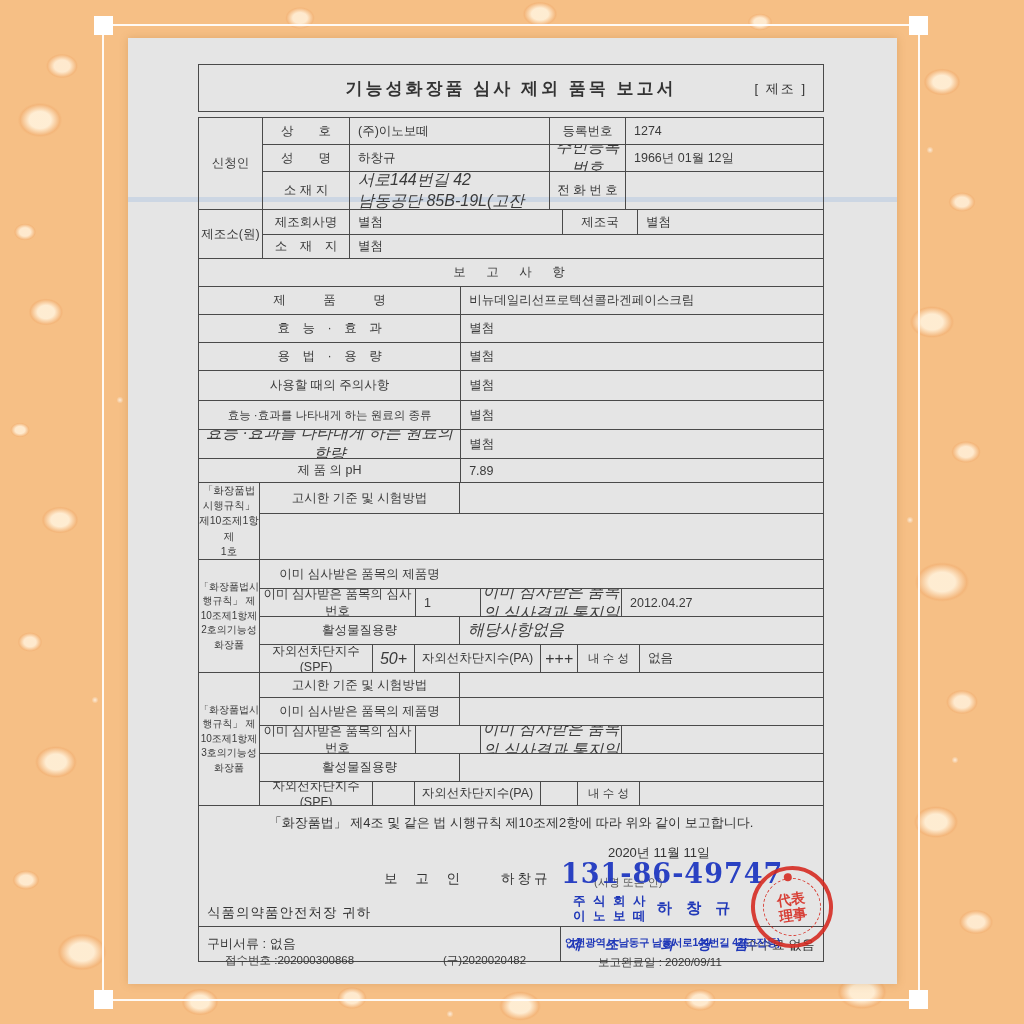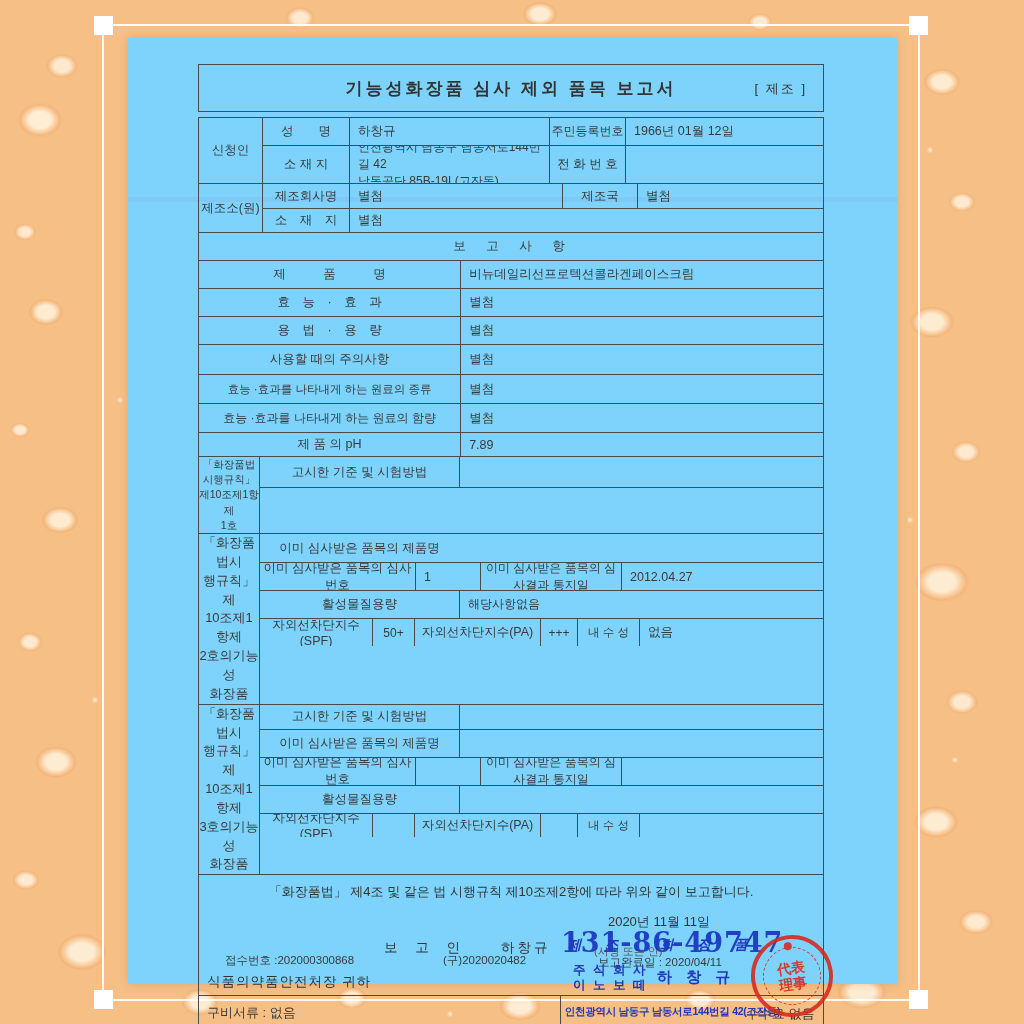--- a/index.html
+++ b/index.html
@@ -47,21 +47,21 @@
       radial-gradient(5px 5px at 450px 1014px,rgba(255,255,255,.7), rgba(255,255,255,0) 70%);
   }
   
   .frame { position:absolute; left:102px; top:24px; width:818px; height:977px;
            border:2px solid rgba(255,255,255,.92); }
   .fsq { position:absolute; width:19px; height:19px; background:#fff; }
   .fsq.tl { left:-10px; top:-10px; } .fsq.tr { right:-10px; top:-10px; }
   .fsq.bl { left:-10px; bottom:-10px; } .fsq.br { right:-10px; bottom:-10px; }
   
   .paper { position:absolute; left:128px; top:38px; width:769px; height:946px;
-           background:#7dd3fc; box-shadow:0 0 8px rgba(160,100,40,.25); }
+           background:#e5e5e5; box-shadow:0 0 8px rgba(160,100,40,.25); }
   .scanline { position:absolute; left:0; top:159px; width:769px; height:5px;
               background:rgba(130,170,225,.25); }
   
   .titlebox { position:absolute; left:70px; top:26px; width:626px; height:48px;
               border:1px solid #4a4a4a; display:flex; align-items:center; justify-content:center; }
   .title { font-size:17px; font-weight:600; letter-spacing:3px; color:#333; }
   .titletag { position:absolute; right:16px; top:15px; font-size:13px; color:#333; letter-spacing:2px; }
   
   .t2 { position:absolute; left:70px; top:79px; width:626px; border:1px solid #4a4a4a;
         color:#3a3a3a; background:rgba(255,255,255,0); }
@@ -70,23 +70,23 @@
   .shead { display:flex; align-items:center; justify-content:center; text-align:center;
            font-size:12.5px; }
   .sbody { flex:1; }
   .sbody > * + * { border-top:1px solid #4a4a4a; }
   .row { display:flex; }
   .c { display:flex; align-items:center; justify-content:center; text-align:center;
        font-size:12.5px; border-left:1px solid #4a4a4a; overflow:hidden; }
   .row > .c:first-child { border-left:none; }
   .sbody { border-left:1px solid #4a4a4a; }
   .vl { justify-content:flex-start; text-align:left; padding:0 8px; }
-  .sm { font-size:12px; }
+  .sm { font-size:16px;font-style:italic; }
   .pre { white-space:pre-line; }
-  .secthead { font-size:13px; line-height:1.45; white-space:pre-line; }
+  .secthead { font-size:10px; line-height:1.45; white-space:pre-line; }
   
   .hcell { position:relative; height:121px; font-size:13px; }
   .stmt { position:absolute; left:0; top:8px; width:100%; text-align:center; font-size:13px; color:#333; }
   .date { position:absolute; left:360px; top:38px; width:200px; text-align:center; font-size:13px; color:#333; }
   .rep-label { position:absolute; left:185px; top:64px; font-size:13.5px; letter-spacing:7px; color:#333; }
   .rep-name  { position:absolute; left:302px; top:64px; font-size:13.5px; letter-spacing:3px; color:#333; }
   .sign-hint { position:absolute; left:395px; top:69px; font-size:11px; color:#555; z-index:1; }
   .recipient { position:absolute; left:8px; top:98px; font-size:13.5px; color:#333; letter-spacing:1px; }
   
   .blue { color:#2038b8; font-weight:bold; }
@@ -133,20 +133,26 @@
   <div class="titlebox">
     <div class="title">기능성화장품 심사 제외 품목 보고서</div>
     <div class="titletag">[ 제조 ]</div>
   </div>
 
   <div class="t2">
 
     <div class="sect">
       <div class="shead" style="width:66px">신청인</div>
       <div class="sbody">
+        <div class="row" style="height:26px">
+          <div class="c" style="width:86px">상　　호</div>
+          <div class="c vl" style="width:200px">(주)이노보떼</div>
+          <div class="c" style="width:76px">등록번호</div>
+          <div class="c vl" style="width:198px">1274</div>
+        </div>
         <div class="row" style="height:27px">
           <div class="c" style="width:86px">성　　명</div>
           <div class="c vl" style="width:200px">하창규</div>
           <div class="c sm" style="width:76px">주민등록번호</div>
           <div class="c vl" style="width:198px">1966년 01월 12일</div>
         </div>
         <div class="row" style="height:38px">
           <div class="c" style="width:86px">소 재 지</div>
           <div class="c vl sm pre" style="width:200px">인천광역시 남동구 남동서로144번길 42
 남동공단 85B-19L(고잔동)</div>
@@ -313,14 +319,14 @@
       <div class="c brow-right" style="width:264px">
         <div class="addr blue">인천광역시 남동구 남동서로144번길 42(고잔동)</div>
         <div class="fee">수수료 없음</div>
       </div>
     </div>
   </div>
 
   <div class="category blue">제　조　　화　장　품</div>
   <div class="receipt-no">접수번호 :202000300868</div>
   <div class="old-no">(구)2020020482</div>
-  <div class="complete">보고완료일 : 2020/04/11</div>
+  <div class="complete">보고완료일 : 2020/09/11</div>
 </div>
 
 </body></html>

